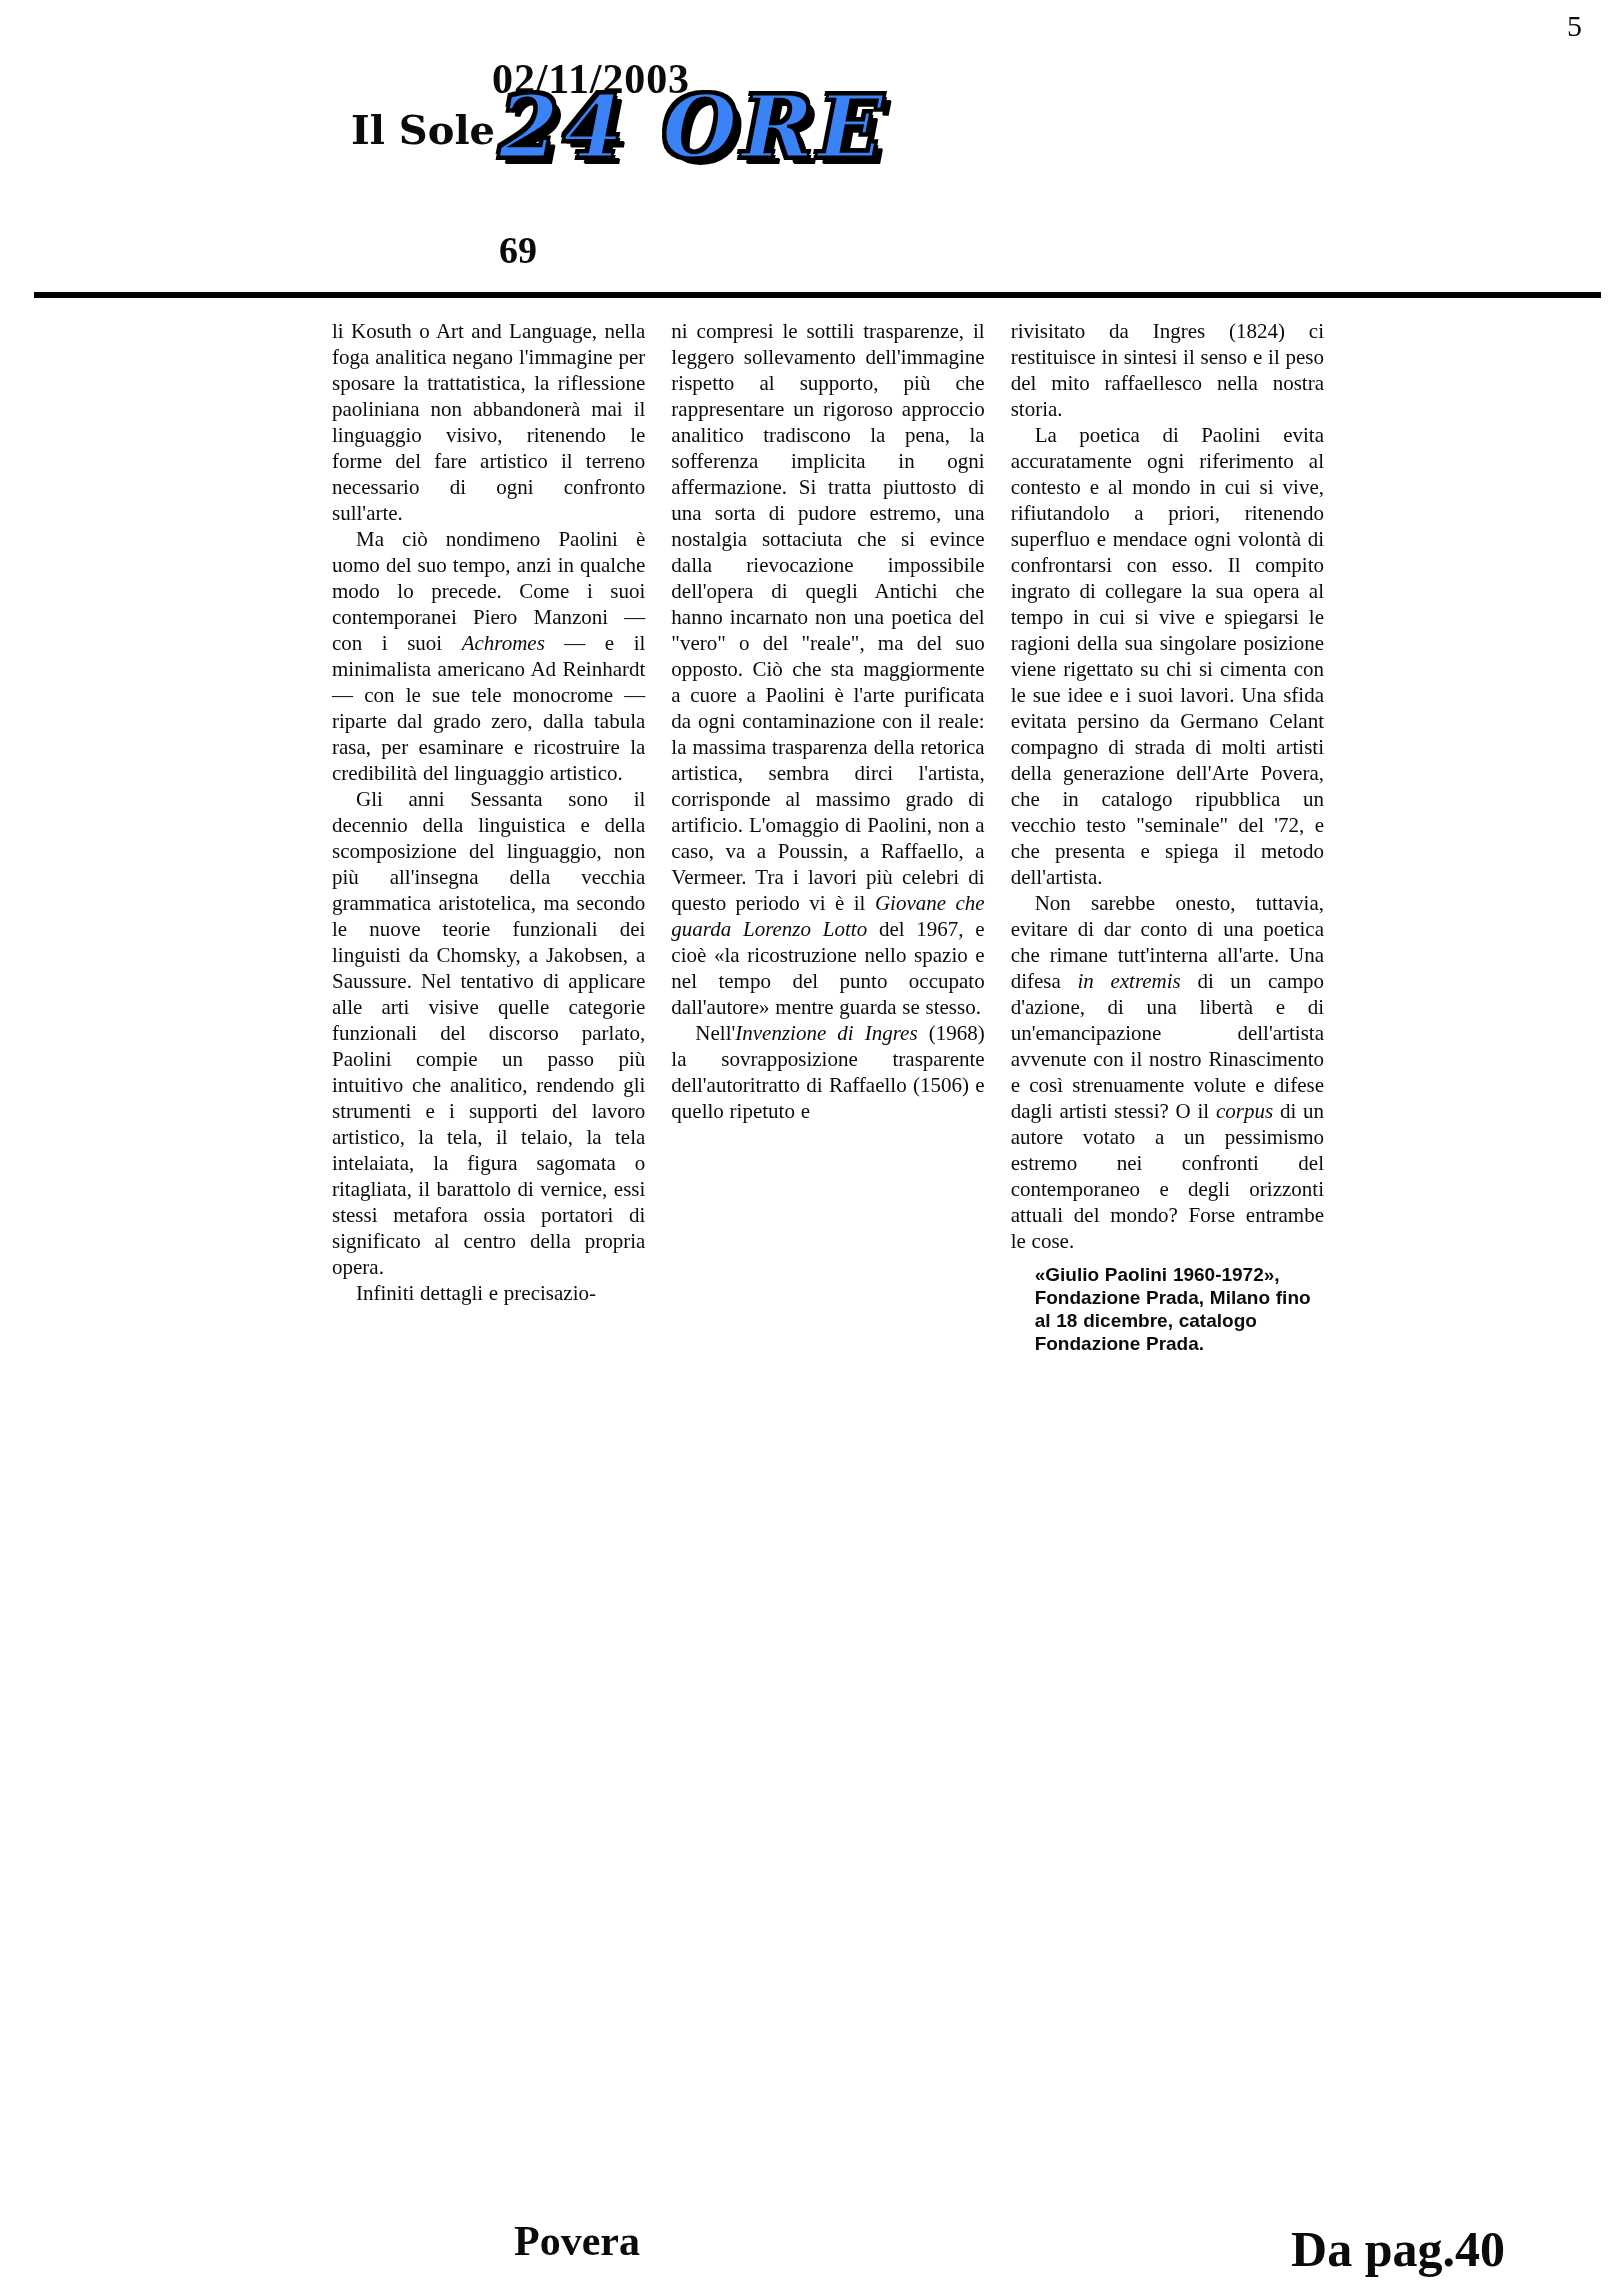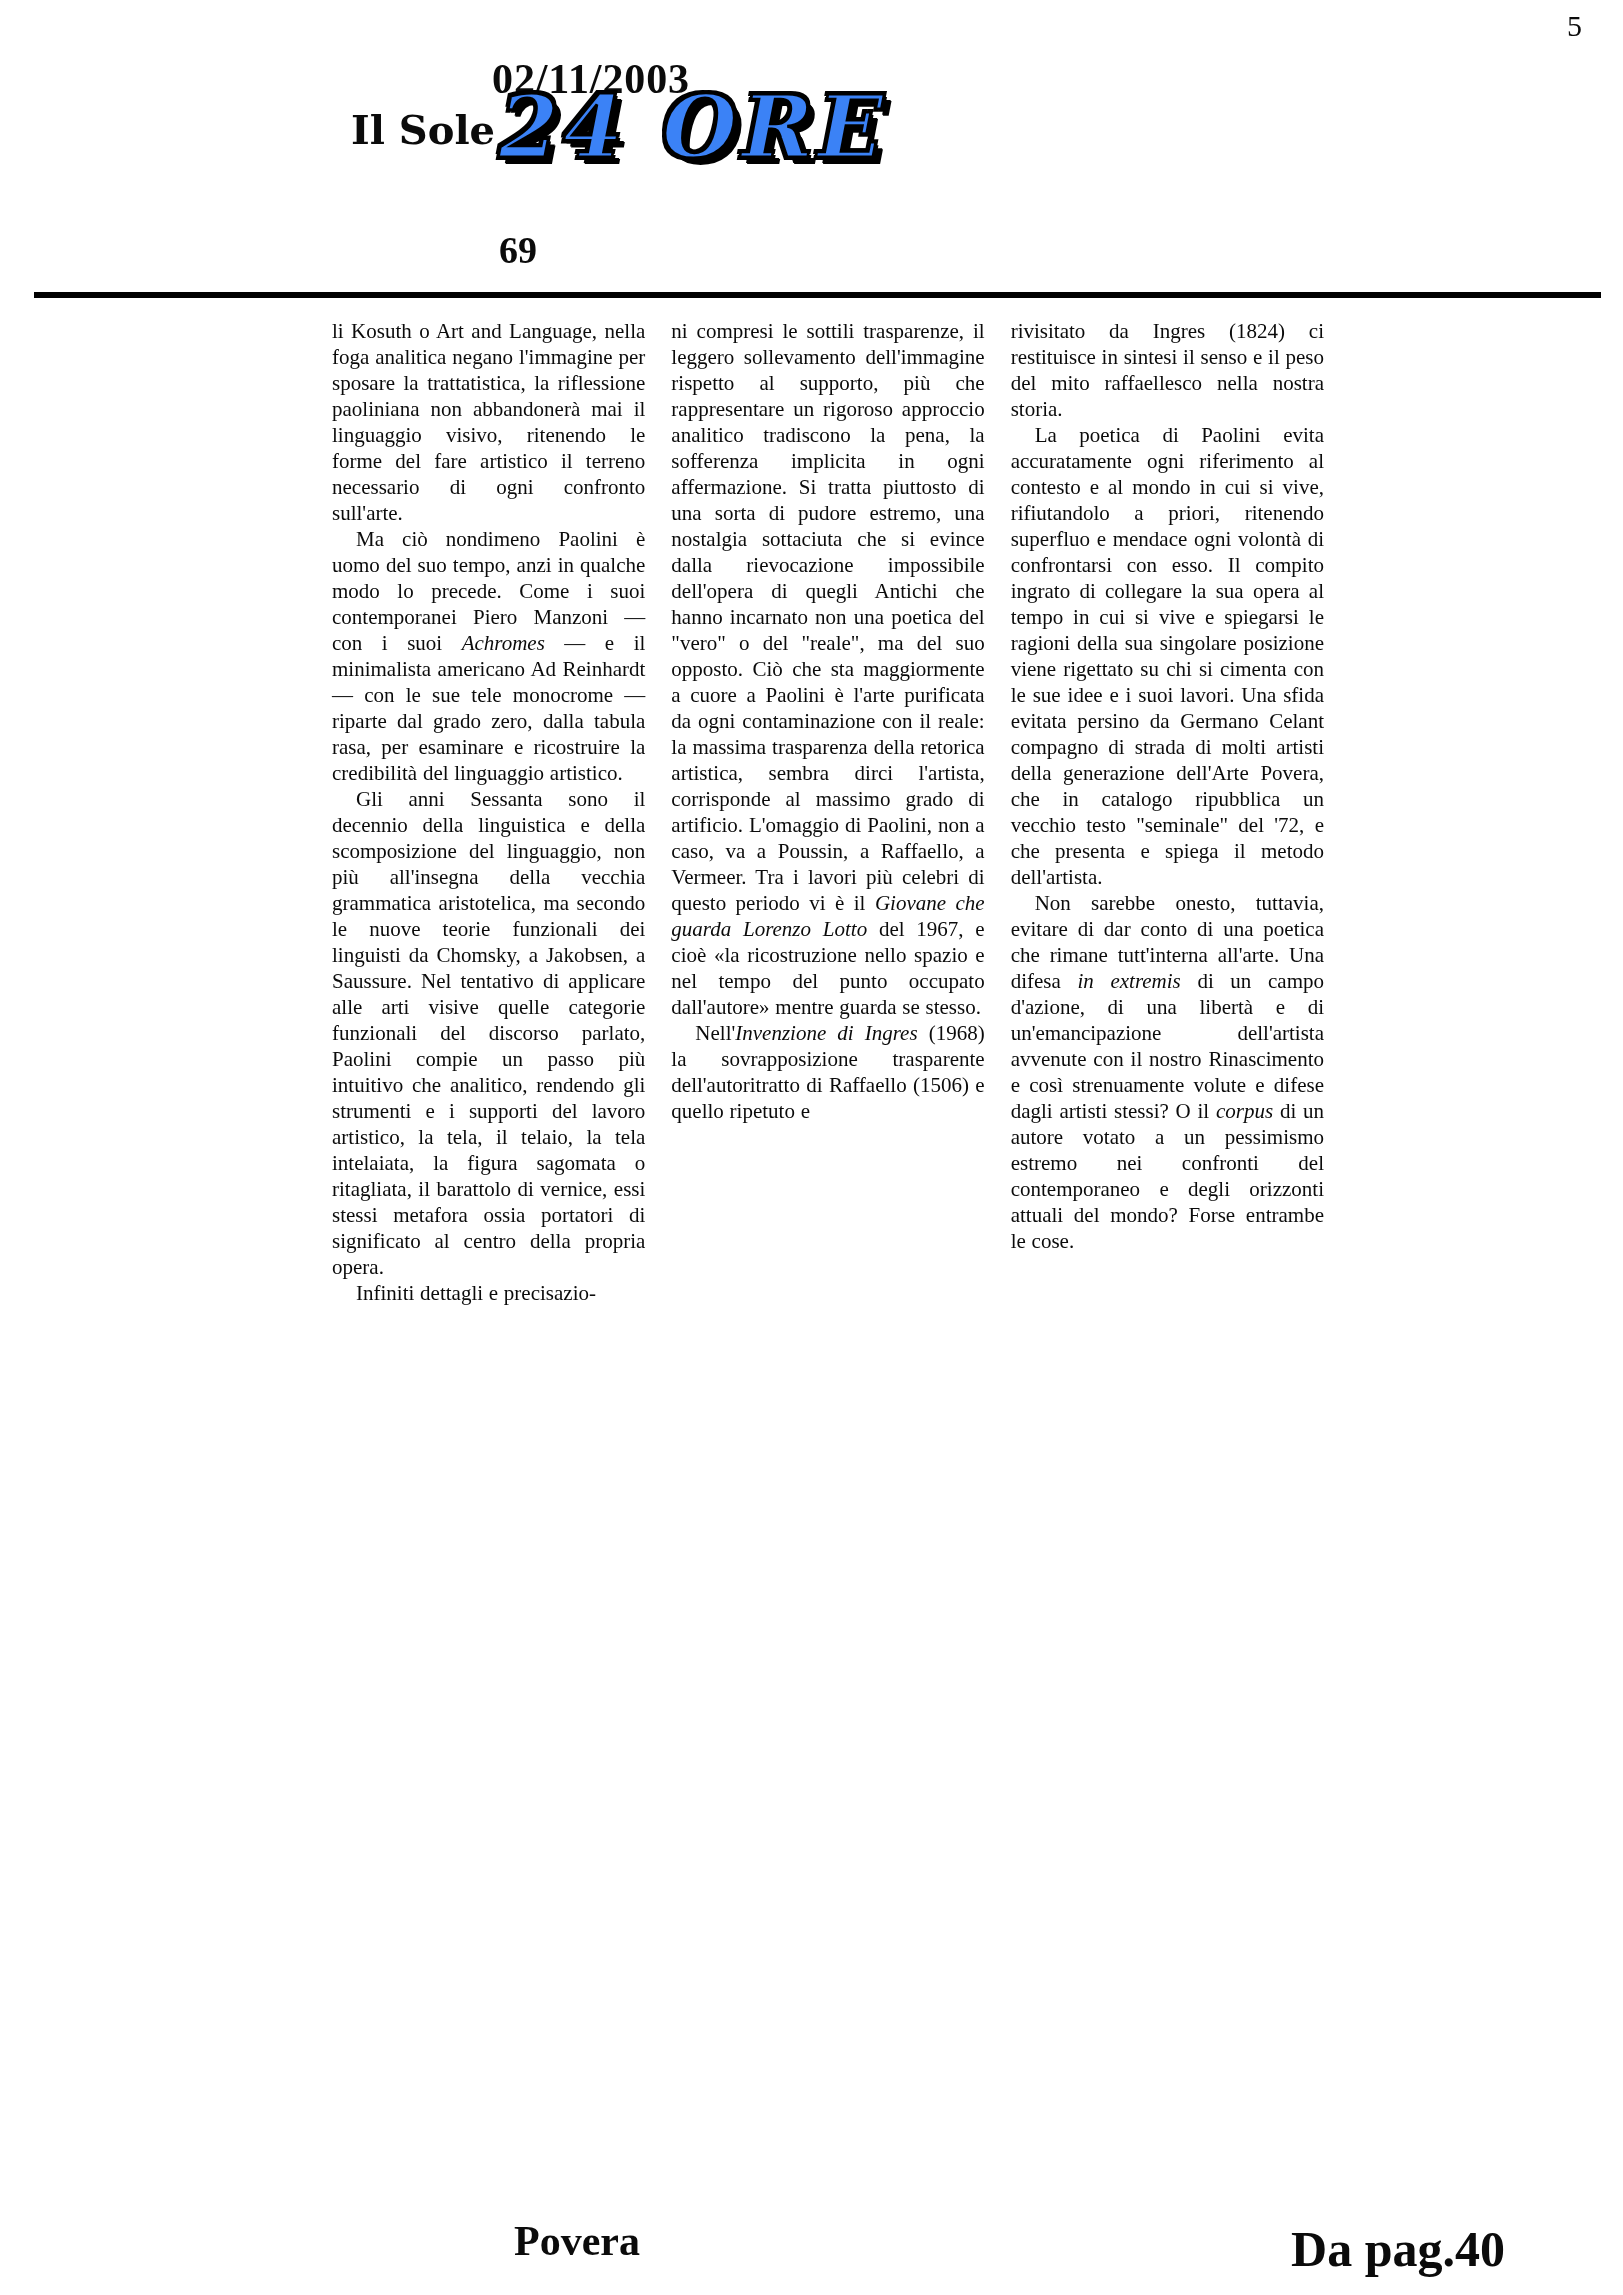--- a/index.html
+++ b/index.html
@@ -117,20 +117,21 @@
         <p class="body-par indent"><span>Infiniti dettagli e precisazio-</span></p>
       </div>
     <div class="col">
         <p class="body-par"><span>ni compresi le sottili trasparenze, il leggero sollevamento dell'immagine rispetto al supporto, più che rappresentare un rigoroso approccio analitico tradiscono la pena, la sofferenza implicita in ogni affermazione. Si tratta piuttosto di una sorta di pudore estremo, una nostalgia sottaciuta che si evince dalla rievocazione impossibile dell'opera di quegli Antichi che hanno incarnato non una poetica del "vero" o del "reale", ma del suo opposto. Ciò che sta maggiormente a cuore a Paolini è l'arte purificata da ogni contaminazione con il reale: la massima trasparenza della retorica artistica, sembra dirci l'artista, corrisponde al massimo grado di artificio. L'omaggio di Paolini, non a caso, va a Poussin, a Raffaello, a Vermeer. Tra i lavori più celebri di questo periodo vi è il </span><span class="it">Giovane che guarda Lorenzo Lotto</span><span> del 1967, e cioè «la ricostruzione nello spazio e nel tempo del punto occupato dall'autore» mentre guarda se stesso.</span></p>
         <p class="body-par indent"><span>Nell'</span><span class="it">Invenzione di Ingres</span><span> (1968) la sovrapposizione trasparente dell'autoritratto di Raffaello (1506) e quello ripetuto e</span></p>
       </div>
     <div class="col">
         <p class="body-par"><span>rivisitato da Ingres (1824) ci restituisce in sintesi il senso e il peso del mito raffaellesco nella nostra storia.</span></p>
         <p class="body-par indent"><span>La poetica di Paolini evita accuratamente ogni riferimento al contesto e al mondo in cui si vive, rifiutandolo a priori, ritenendo superfluo e mendace ogni volontà di confrontarsi con esso. Il compito ingrato di collegare la sua opera al tempo in cui si vive e spiegarsi le ragioni della sua singolare posizione viene rigettato su chi si cimenta con le sue idee e i suoi lavori. Una sfida evitata persino da Germano Celant compagno di strada di molti artisti della generazione dell'Arte Povera, che in catalogo ripubblica un vecchio testo "seminale" del '72, e che presenta e spiega il metodo dell'artista.</span></p>
         <p class="body-par indent"><span>Non sarebbe onesto, tuttavia, evitare di dar conto di una poetica che rimane tutt'interna all'arte. Una difesa </span><span class="it">in extremis</span><span> di un campo d'azione, di una libertà e di un'emancipazione dell'artista avvenute con il nostro Rinascimento e così strenuamente volute e difese dagli artisti stessi? O il </span><span class="it">corpus</span><span> di un autore votato a un pessimismo estremo nei confronti del contemporaneo e degli orizzonti attuali del mondo? Forse entrambe le cose.</span></p>
+        <p class="citation"><span>«Giulio Paolini 1960-1972», Fondazione Prada, Milano fino al 18 dicembre, catalogo Fondazione Prada.</span></p>
       </div>
   </main>
 
   <div class="section-label">Povera</div>
 
   <div class="from-page">Da pag.40</div>
 
 </div>
 
 

